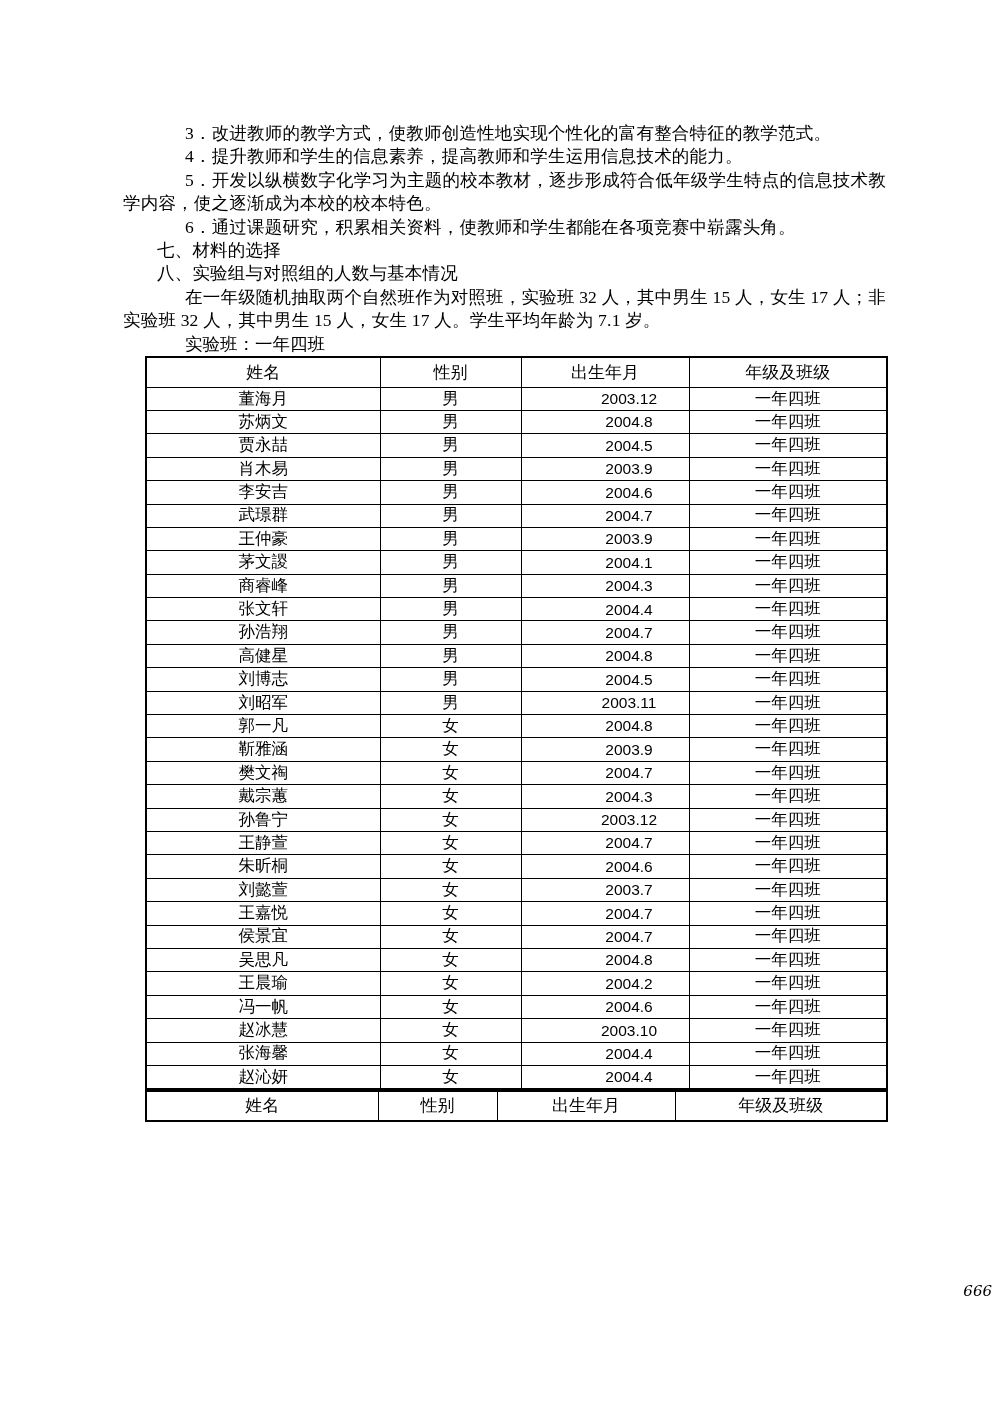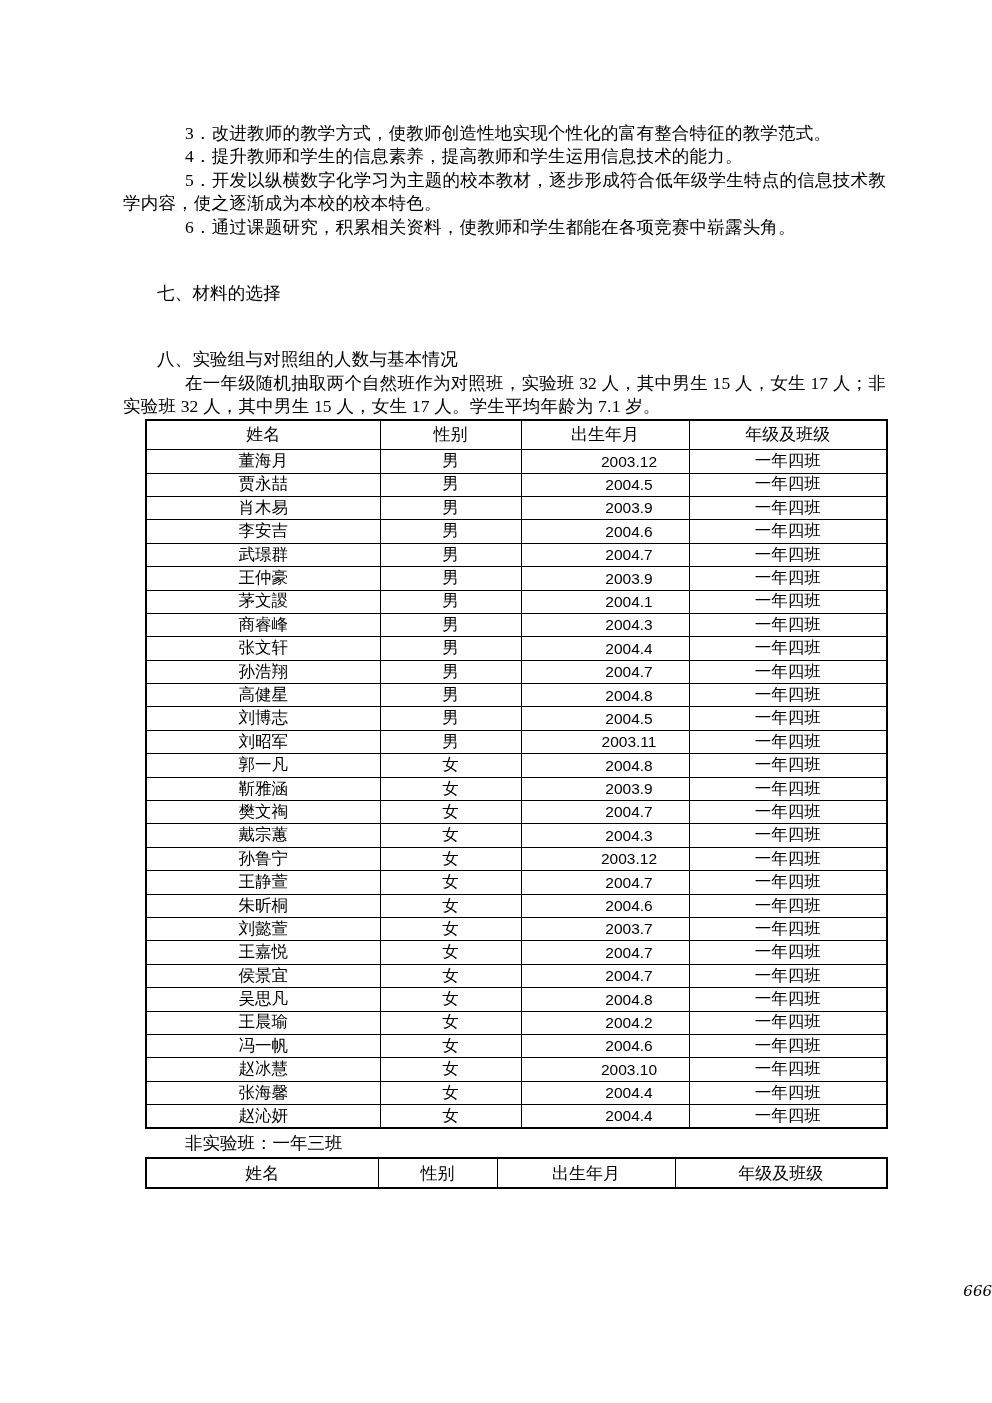--- a/index.html
+++ b/index.html
@@ -8,21 +8,21 @@
     width:992px; height:1403px; position:relative;
     font-family:"Liberation Serif","DejaVu Serif",serif;
     color:#000;
   }
   .content { position:absolute; left:123px; top:122px; width:763px; }
   .para {
     font-size:17.5px; line-height:23.4px; text-align:justify;
     letter-spacing:0.2px;
   }
   .indent-num { text-indent:62px; }
-  .indent-sec { text-indent:34px;margin-top:43px; }
+  .indent-sec { text-indent:34px; }
   .table-label { font-size:17.5px; line-height:23.4px; text-indent:62px; }
   table.roster {
     border-collapse:collapse; table-layout:fixed;
     margin-left:22px; width:741px;
     border:2px solid #000;
   }
   table.roster th, table.roster td {
     border:1.5px solid #000;
     text-align:center; vertical-align:middle;
     font-weight:normal; overflow:hidden; padding:0;
@@ -47,20 +47,21 @@
 <div class="content">
 
   <p class="para indent-num">3．改进教师的教学方式，使教师创造性地实现个性化的富有整合特征的教学范式。</p>
   <p class="para indent-num">4．提升教师和学生的信息素养，提高教师和学生运用信息技术的能力。</p>
   <p class="para indent-num">5．开发以纵横数字化学习为主题的校本教材，逐步形成符合低年级学生特点的信息技术教学内容，使之逐渐成为本校的校本特色。</p>
   <p class="para indent-num">6．通过课题研究，积累相关资料，使教师和学生都能在各项竞赛中崭露头角。</p>
   <p class="para indent-sec">七、材料的选择</p>
   <p class="para indent-sec">八、实验组与对照组的人数与基本情况</p>
   <p class="para indent-num">在一年级随机抽取两个自然班作为对照班，实验班 32 人，其中男生 15 人，女生 17 人；非实验班 32 人，其中男生 15 人，女生 17 人。学生平均年龄为 7.1 岁。</p>
 
+  <p class="table-label">实验班：一年四班</p>
 
   <table class="roster">
     <colgroup>
       <col style="width:234px">
         <col style="width:141px">
         <col style="width:168px">
         <col style="width:198px">
     </colgroup>
     <thead>
       <tr>
@@ -71,20 +72,26 @@
       </tr>
     </thead>
     <tbody>
         <tr>
           <td>董海月</td>
           <td>男</td>
           <td>2003.12</td>
           <td>一年四班</td>
         </tr>
         <tr>
+          <td>苏炳文</td>
+          <td>男</td>
+          <td>2004.8</td>
+          <td>一年四班</td>
+        </tr>
+        <tr>
           <td>贾永喆</td>
           <td>男</td>
           <td>2004.5</td>
           <td>一年四班</td>
         </tr>
         <tr>
           <td>肖木易</td>
           <td>男</td>
           <td>2003.9</td>
           <td>一年四班</td>
@@ -241,21 +248,20 @@
         </tr>
         <tr>
           <td>赵沁妍</td>
           <td>女</td>
           <td>2004.4</td>
           <td>一年四班</td>
         </tr>
       </tbody>
   </table>
 
-  <p class="table-label label-mid">非实验班：一年三班</p>
 
   <table class="roster">
     <colgroup>
       <col style="width:232px">
         <col style="width:119px">
         <col style="width:178px">
         <col style="width:212px">
     </colgroup>
     <thead>
       <tr>

